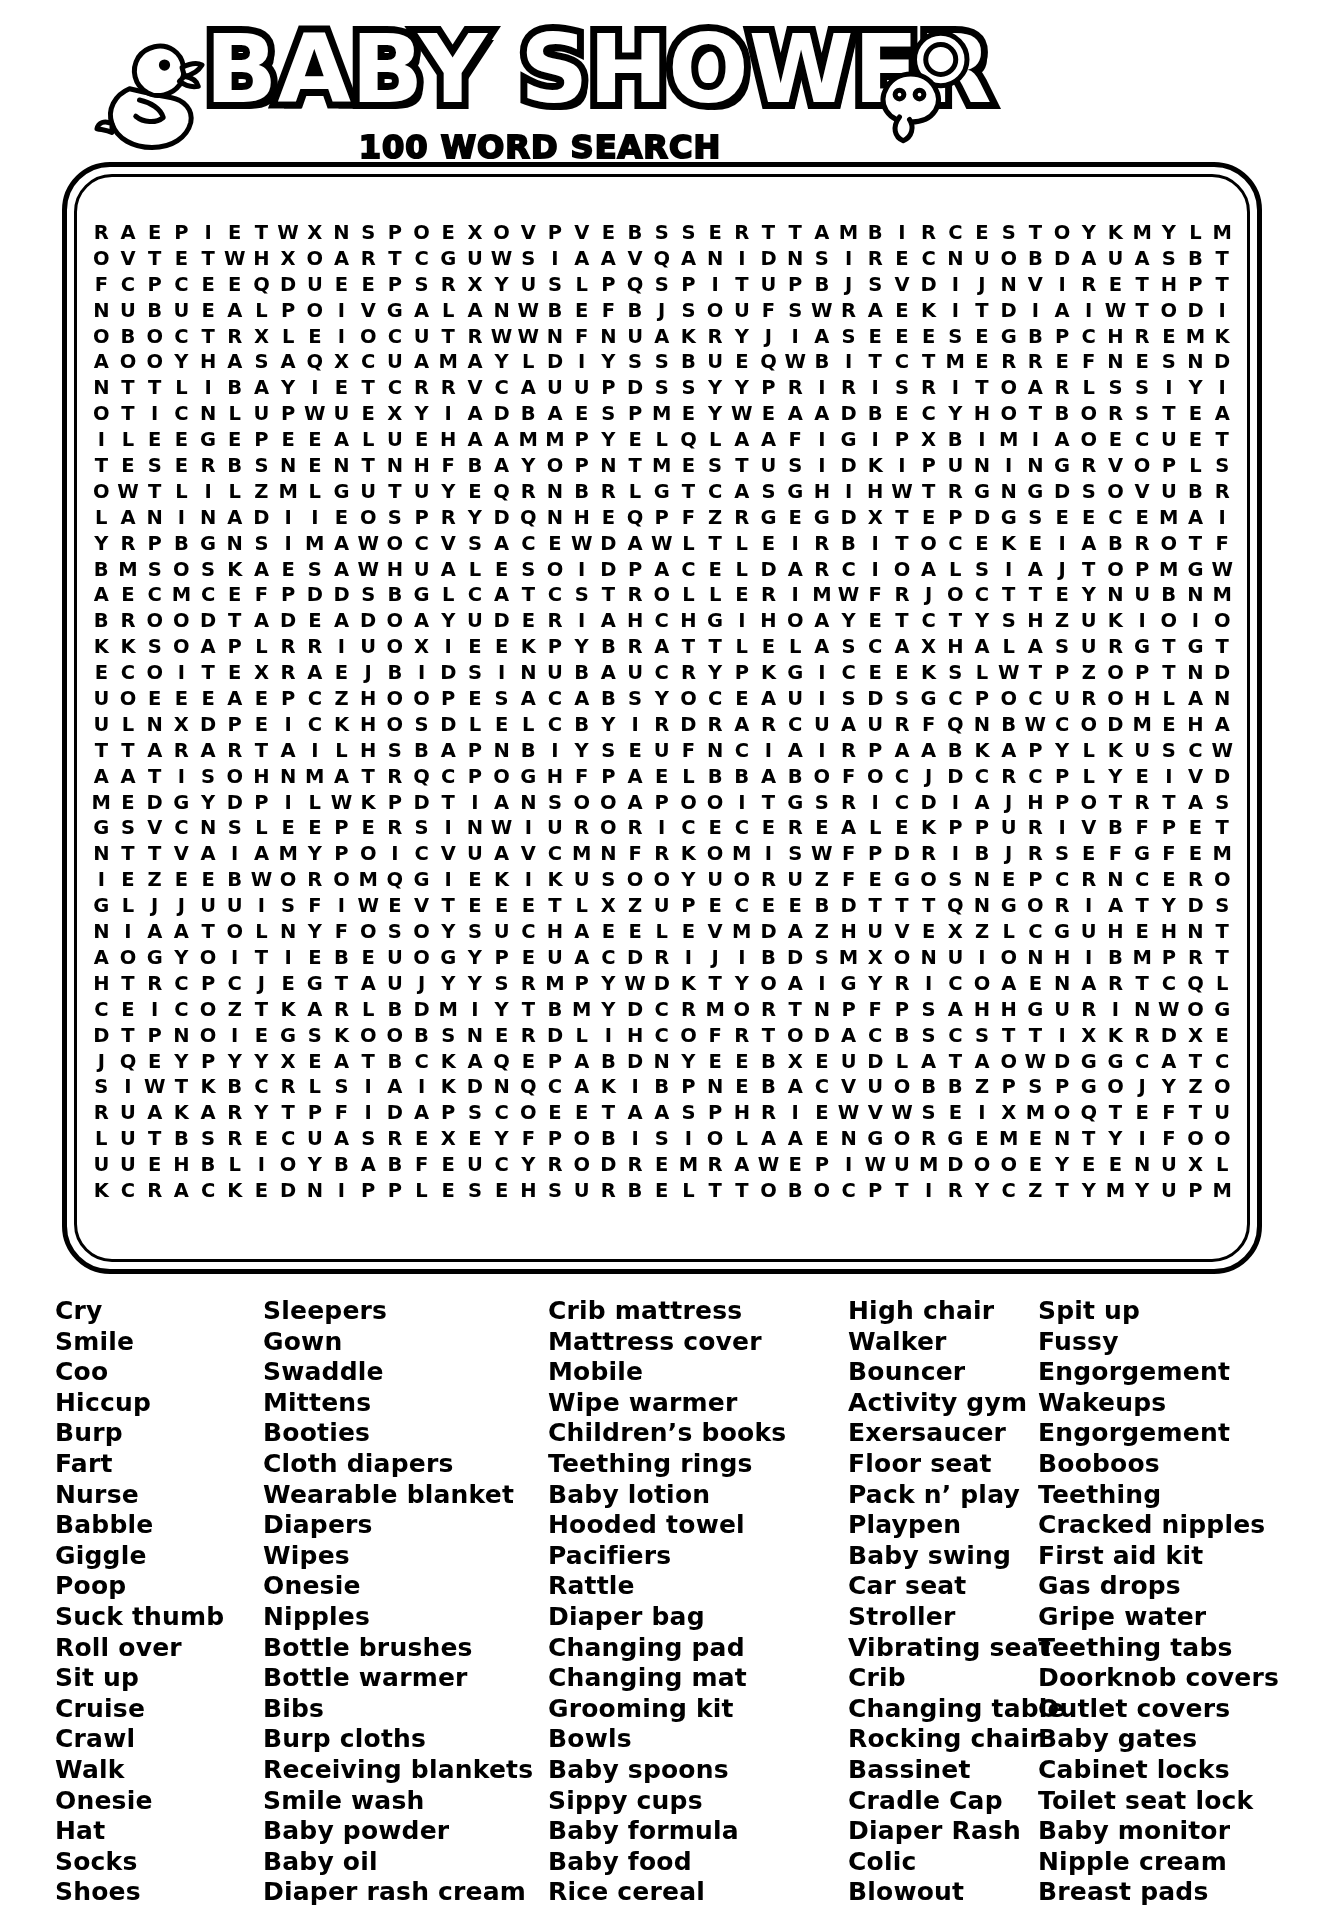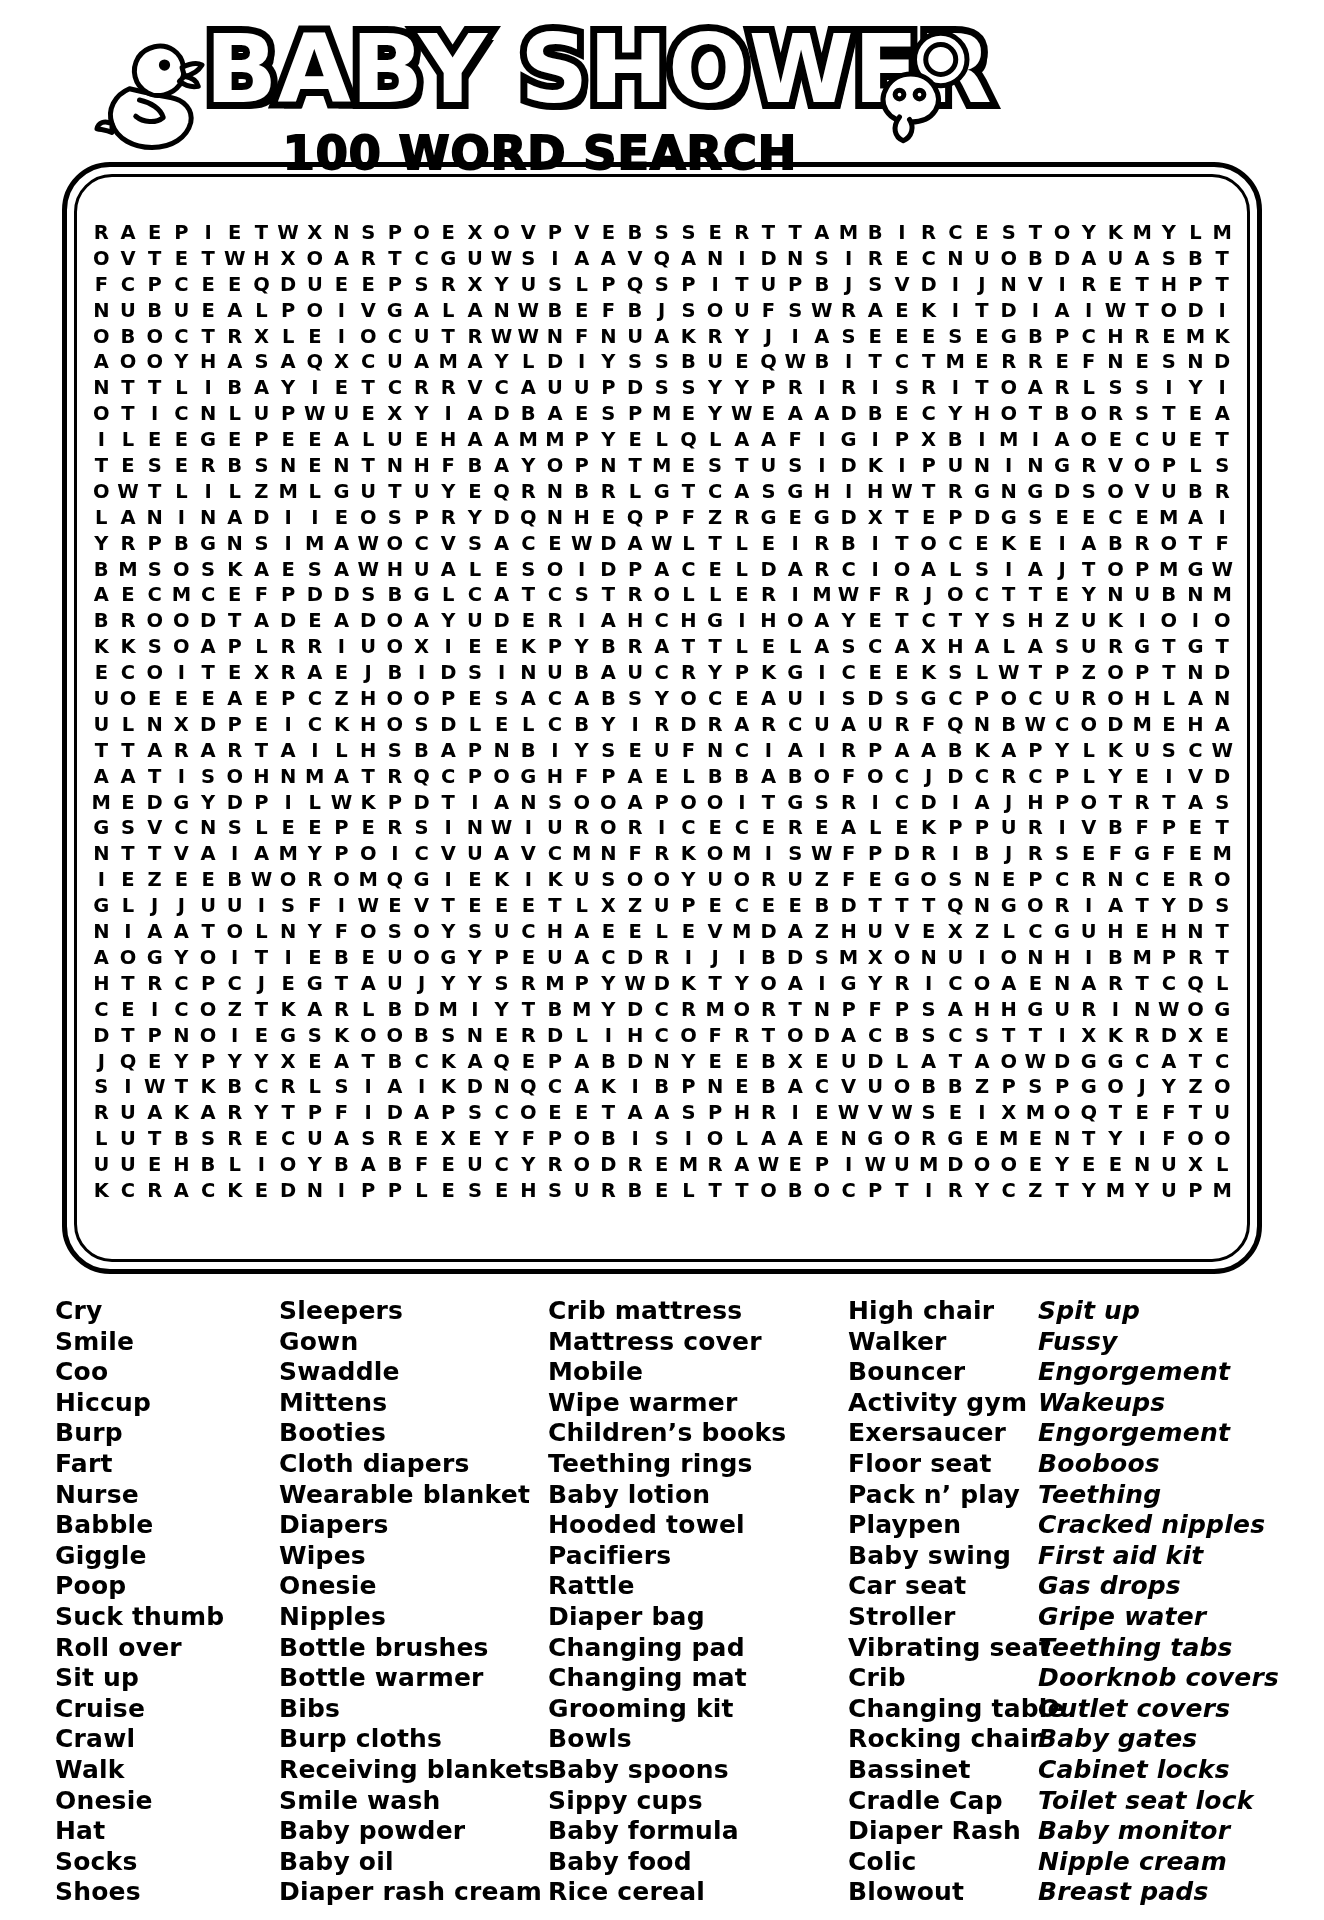--- a/index.html
+++ b/index.html
@@ -8,36 +8,36 @@
 
   
   .hdr-icon{position:absolute;}
   .duck{left:92px;top:30px;width:125px;height:125px;}
   .paci{left:862px;top:22px;width:125px;height:125px;}
   .title-wrap{position:absolute;left:205px;top:22px;width:670px;text-align:center;}
   .bubble{position:relative;font-weight:bold;font-size:95px;line-height:95px;letter-spacing:0px;white-space:nowrap;}
   .bubble .back{position:absolute;left:0;right:0;top:0;color:#000;
                 -webkit-text-stroke:14px #000;text-shadow:6px 7px 0 #000;}
   .bubble .front{position:relative;color:#fff;}
-  .subtitle{margin-top:12px;font-weight:bold;font-size:46px;line-height:48px;
+  .subtitle{margin-top:6px;font-weight:bold;font-size:32px;line-height:48px;
             -webkit-text-stroke:2px #000;letter-spacing:1px;white-space:nowrap;}
 
   
   .grid-outer{position:absolute;left:62px;top:162px;width:1200px;height:1112px;
               border:5px solid #000;border-radius:48px;padding:7px;box-sizing:border-box;}
   .grid-inner{width:100%;height:100%;border:3px solid #000;border-radius:38px;box-sizing:border-box;}
   .letters{width:1148.1px;margin:43px auto 0 auto;}
   .grid-row{display:flex;height:25.9px;}
   .grid-cell{width:26.7px;height:25.9px;line-height:26.4px;text-align:center;
              font-size:19.5px;font-weight:bold;color:#000;}
 
   
   .wordcol{position:absolute;top:1296px;}
   .word{font-size:25px;line-height:30.6px;font-weight:bold;white-space:nowrap;letter-spacing:0.2px;}
-  .c1{left:55px;} .c2{left:279px;} .c3{left:548px;} .c4{left:848px;} .c5{left:1038px;font-style:italic;}
+  .c1{left:55px;} .c2{left:263px;} .c3{left:548px;} .c4{left:848px;} .c5{left:1038px;}
 </style>
 </head>
 <body>
 
 <div class="page">
 
   <div class="hdr-icon duck">
     <svg viewBox="0 0 100 100" width="125" height="125">
       <g fill="#fff" stroke="#000" stroke-width="4" stroke-linejoin="round" stroke-linecap="round">
         <path d="M30 47 C18 52 12 64 16 75 C20 87 33 94 48 94 C64 94 76 86 79 74 C81 64 74 56 63 54 C55 52 48 52 43 50 Z"></path>

